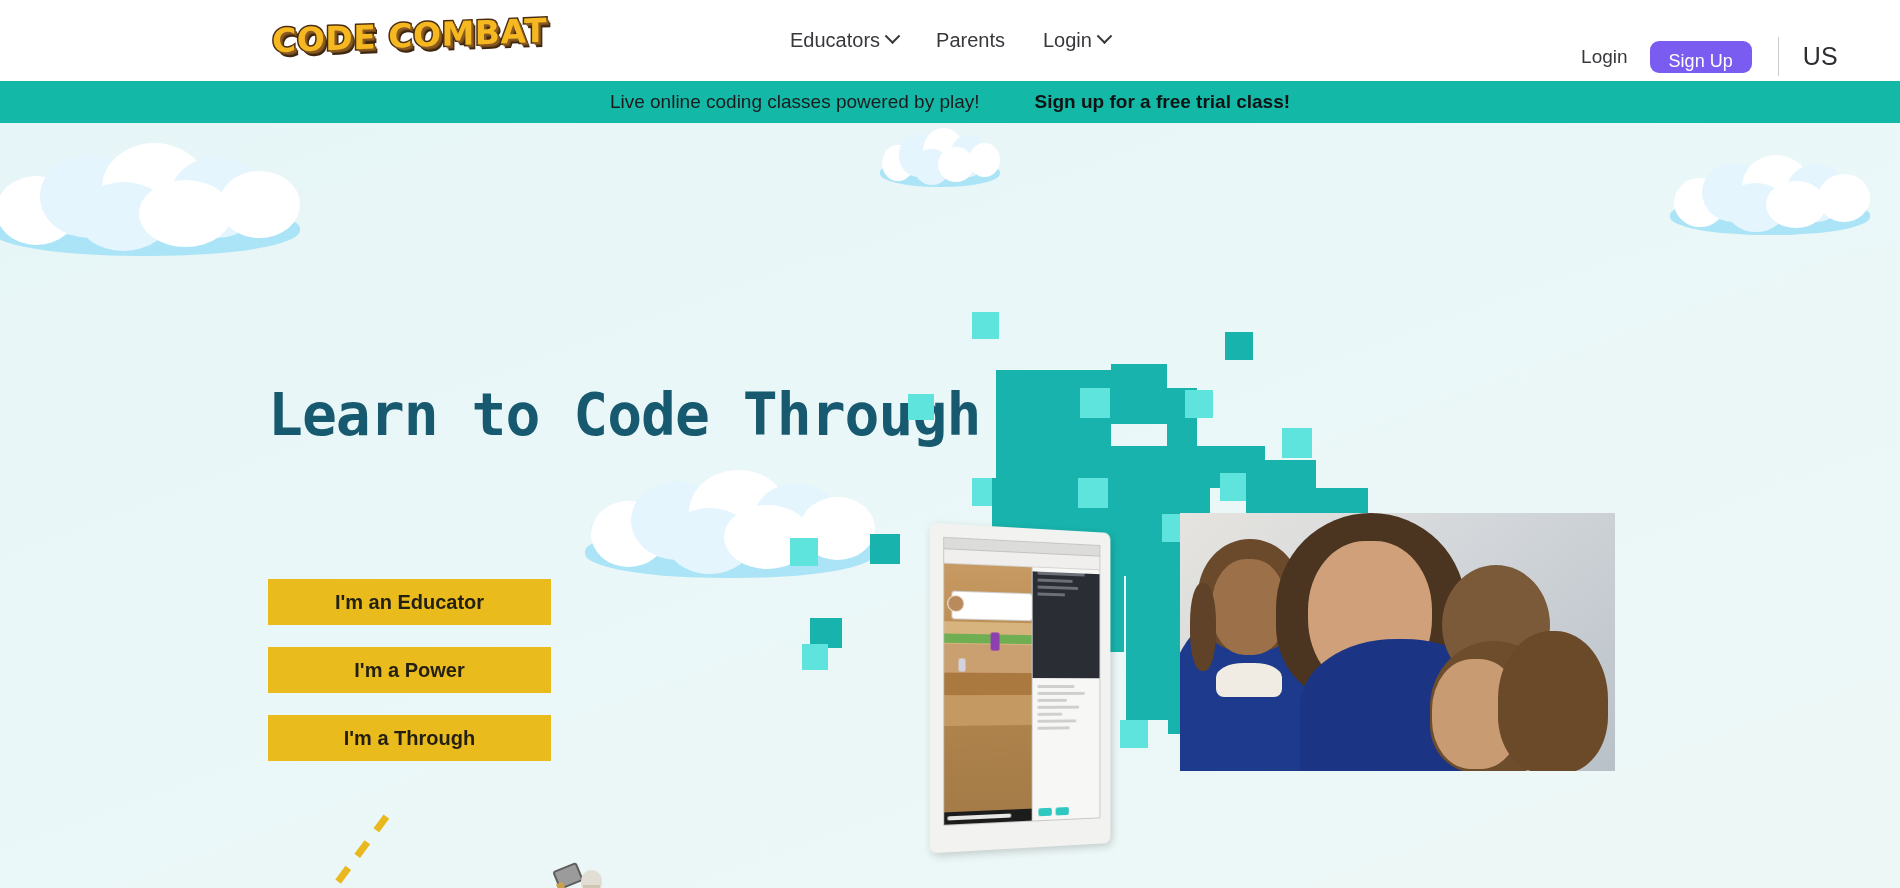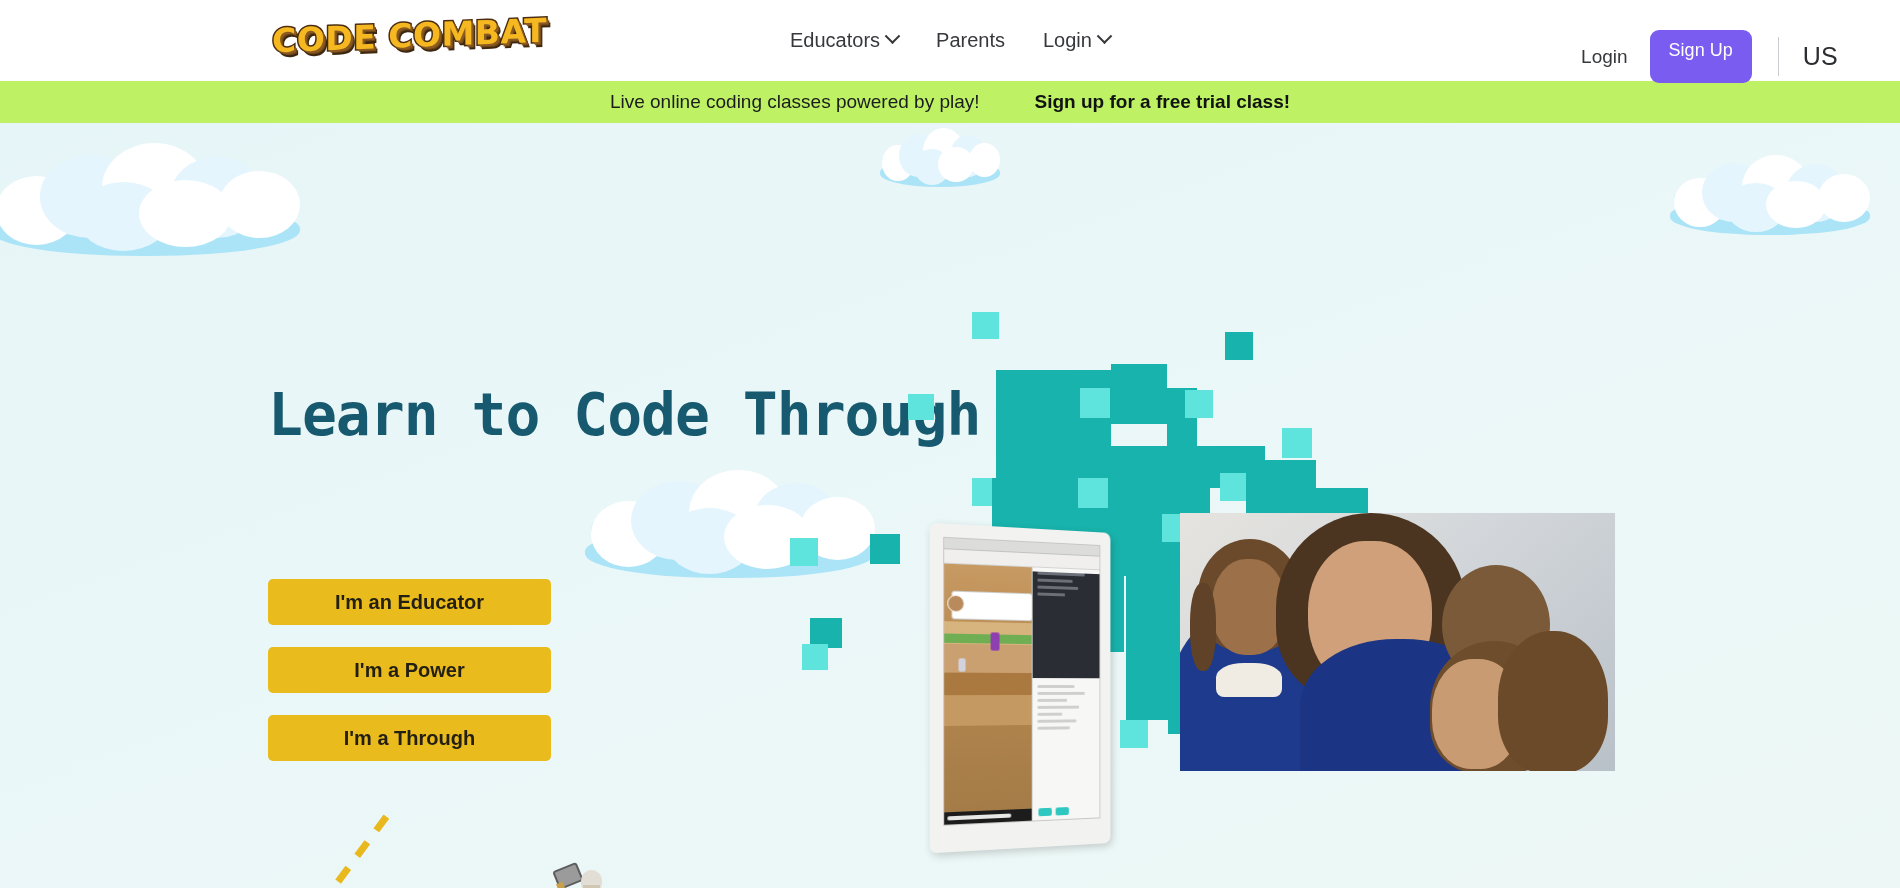--- a/index.html
+++ b/index.html
@@ -87,21 +87,21 @@
     cursor: pointer;
     margin-right: 22px;
     white-space: nowrap;
   }
   .signup-btn {
     background: #7a5cf0;
     color: #ffffff;
     font-size: 18px;
     border: none;
     border-radius: 9px;
-    padding: 10px 19px 22px;
+    padding: 10px 19px 1px;
     cursor: pointer;
     font-family: "Liberation Sans", sans-serif;
     white-space: nowrap;
   }
   .nav-divider {
     width: 1px;
     height: 39px;
     background: #c9cbd0;
     margin: 0 24px 0 26px;
   }
@@ -109,21 +109,21 @@
     font-size: 25px;
     color: #2c2d31;
     cursor: pointer;
     letter-spacing: 0.3px;
   }
 
   
   .banner {
     position: relative;
     height: 42px;
-    background: #bef264;
+    background: #14b8a6;
     display: flex;
     align-items: center;
     justify-content: center;
     gap: 9px;
     z-index: 35;
   }
   .banner-text { font-size: 19px; color: #1b1c1e; }
   .banner-cta {
     font-size: 19px; color: #111213; font-weight: bold;
     cursor: pointer;
@@ -171,21 +171,21 @@
     top: 456px;
     display: flex;
     flex-direction: column;
     gap: 22px;
   }
   .cta-btn {
     width: 283px;
     height: 46px;
     background: #e9bb1d;
     border: none;
-    border-radius: 5px;
+    border-radius: 0;
     color: #231f12;
     font-size: 20px;
     font-weight: bold;
     cursor: pointer;
     font-family: "Liberation Sans", sans-serif;
   }
 
   
   .path-svg { position: absolute; left: 300px; top: 670px; overflow: visible; }
 

